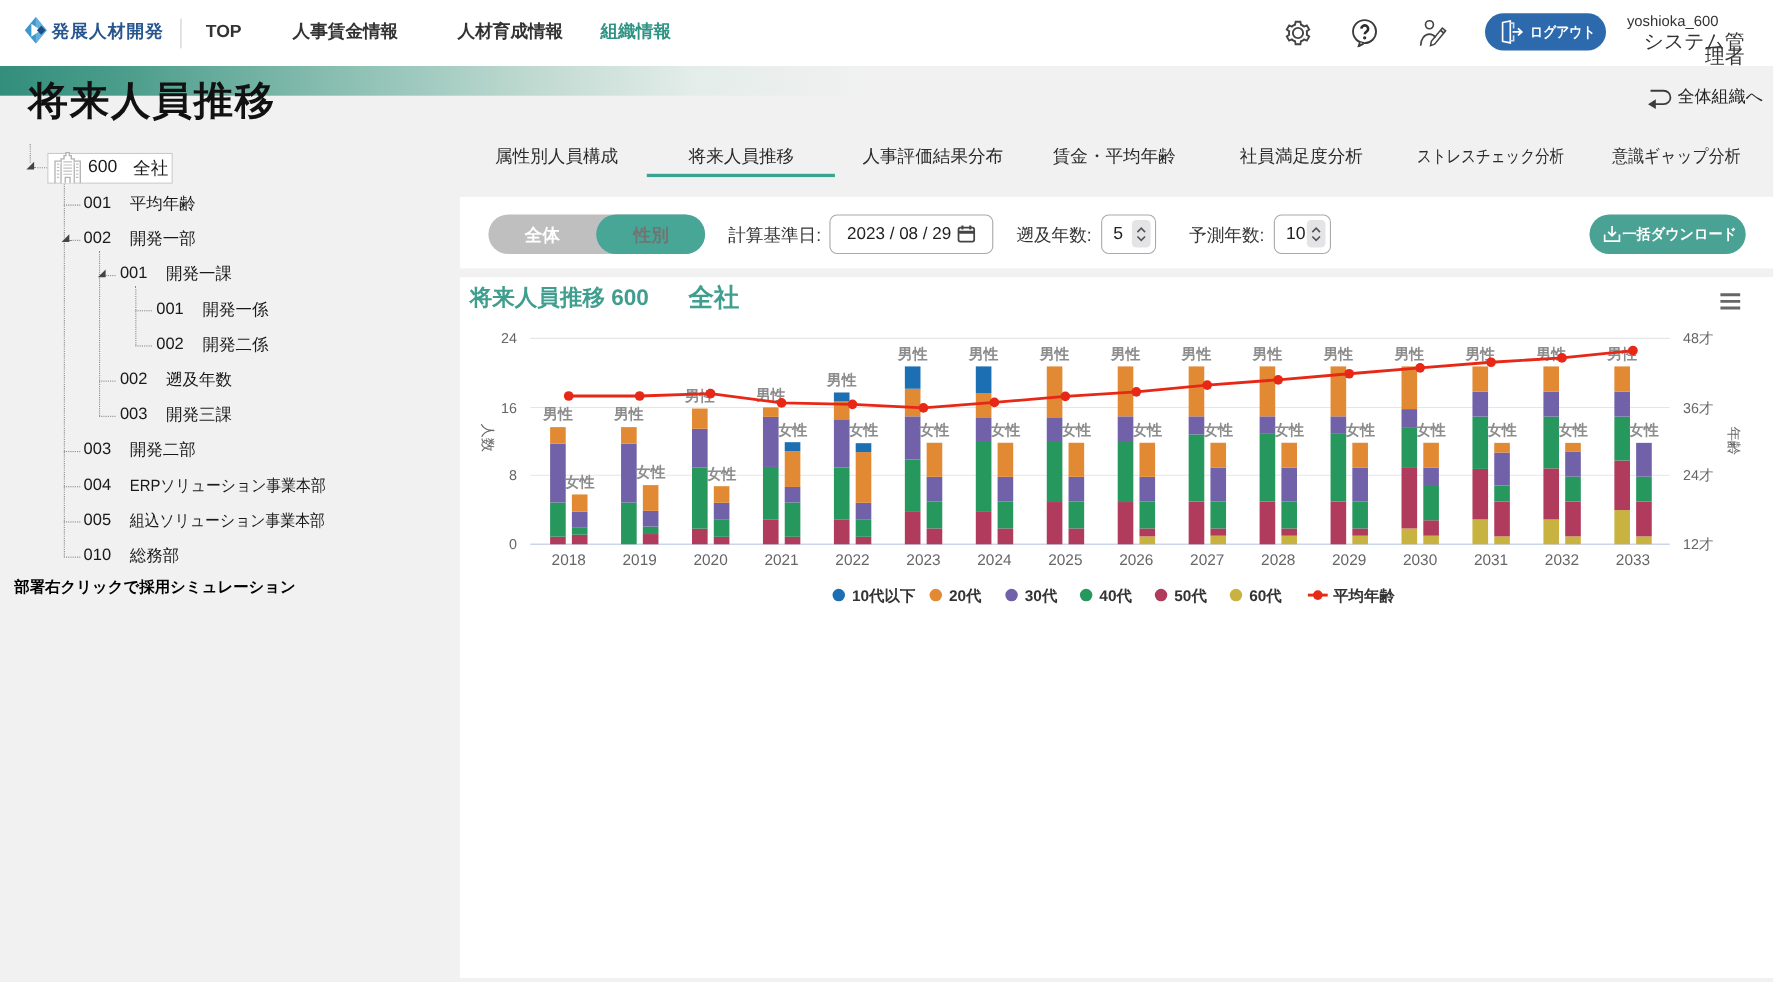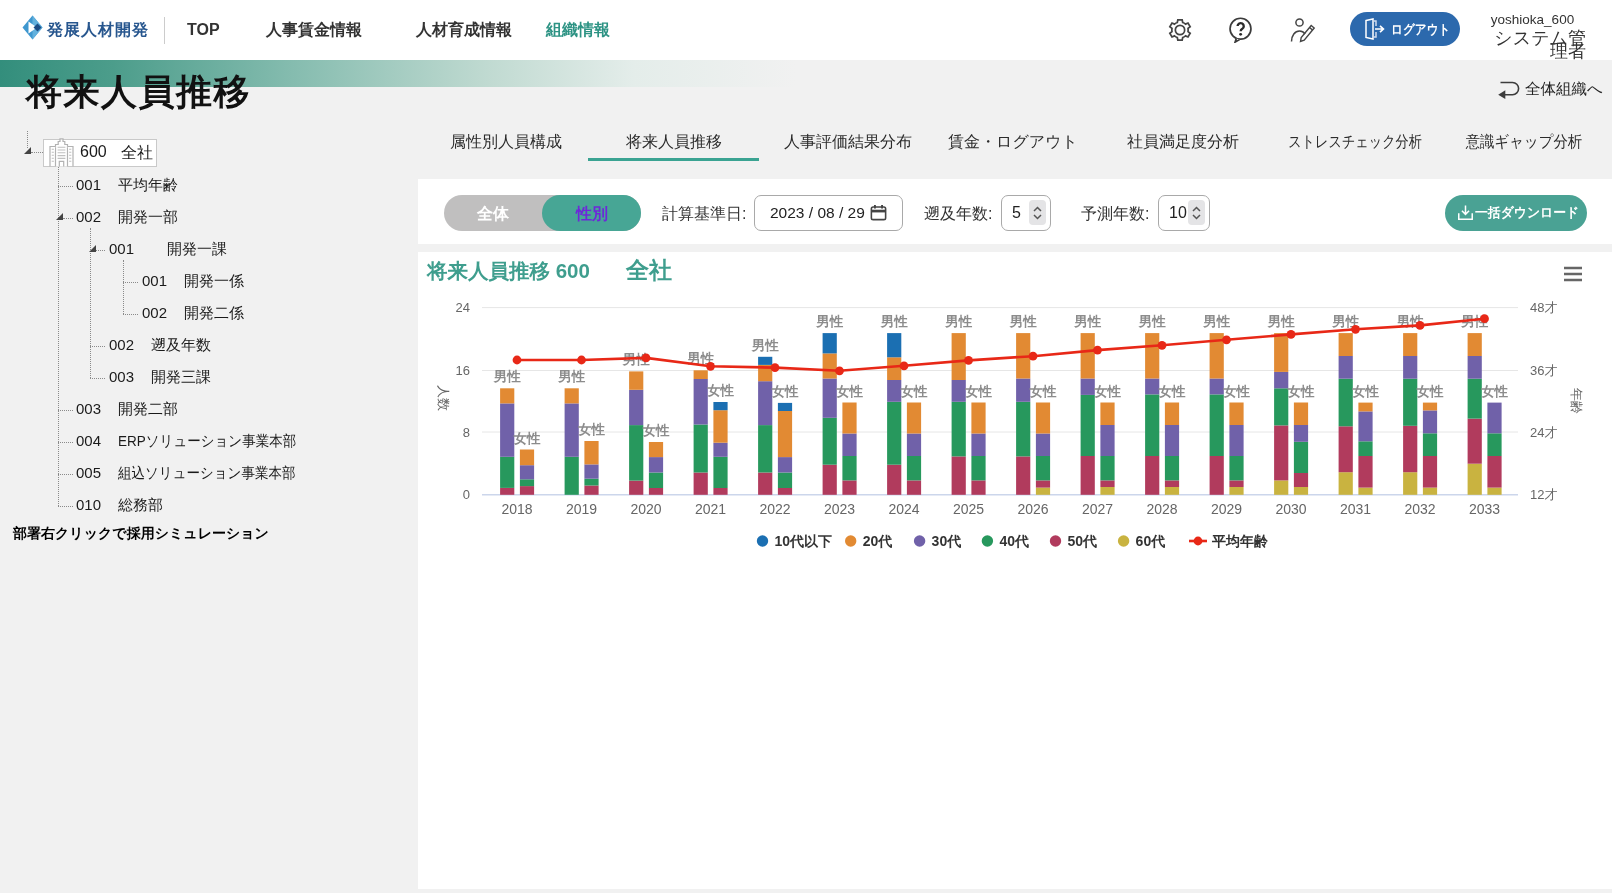--- a/index.html
+++ b/index.html
@@ -40,21 +40,21 @@
         <path d="M13.5 25.5 L14.2 21.5 L24.2 9.5 L27.2 12 L17.2 24.2 L13.5 25.5z" stroke-width="1.4"></path>
         <path d="M22.5 11.5 L25.5 14"></path>
       </svg></div>
 <div class="abs" style="left:1350px;top:12px;width:110px;height:34px;border-radius:17px;background:#2c69ad"></div>
 <div class="abs" style="left:1362px;top:17px"><svg width="24" height="24" viewBox="0 0 24 24" fill="none" stroke="#fff" stroke-width="1.5">
         <path d="M4 3.5 L11 2 V22 L4 20.5 Z" fill="none"></path>
         <path d="M11 4 H14 V9 M14 15 V20 H11" stroke="#cfdcef"></path>
         <path d="M13 12 H21 M18 8.8 L21.4 12 L18 15.2" stroke="#fff" stroke-width="1.7"></path>
       </svg></div>
 <div class="abs" style="left:1391px;top:22.5px;font-size:13.5px;line-height:13.5px;font-weight:bold;color:#fff;transform:scaleX(0.86);transform-origin:0 0">ログアウト</div>
-<div class="abs" style="left:1479px;top:13px;width:107px;font-size:13.5px;line-height:13.5px;color:#333;text-align:center">yoshioka_600</div>
+<div class="abs" style="left:1479px;top:13px;width:107px;font-size:13.5px;line-height:13.5px;color:#333;text-align:left">yoshioka_600</div>
 <div class="abs" style="left:1479px;top:32px;width:107px;font-size:18px;line-height:12.5px;color:#333;text-align:right">システム管理者</div>
 
 <div class="abs" style="left:0;top:60px;width:1624px;height:27px;background:linear-gradient(90deg,#338e7c 0%,#4c9d8b 7%,#85bcaf 18%,#c0dad1 30%,#e4edea 39%,#f1f1f1 49%)"></div>
 <div class="abs" style="left:26px;top:74px;font-family:'Liberation Serif',serif;font-size:36px;font-weight:bold;color:#111;letter-spacing:1.5px;line-height:36px">将来人員推移</div>
 <div class="abs" style="left:1496px;top:78px"><svg width="26" height="21" viewBox="0 0 26 21" fill="none" stroke="#3c3c3c" stroke-width="1.6">
         <path d="M4.5 4.5 H16.5 a6.1 6.1 0 0 1 0 12.2 H7"></path>
         <path d="M9.3 12.2 L2.2 16.8 L9.3 21 Z" fill="#3c3c3c" stroke="none"></path>
       </svg></div>
 <div class="abs" style="left:1525px;top:81px;font-size:15.5px;line-height:16px;color:#222">全体組織へ</div>
 
@@ -94,21 +94,21 @@
         </g>
         <path d="M12.3 29.5 v-5.2 h4.4 v5.2"></path>
       </svg></div>
 <div class="tn" style="left:80px;top:143px;font-size:16px">600</div>
 <div class="tn" style="left:121px;top:143px;font-size:16px">全社</div>
 <div class="tn" style="left:76px;top:175.5px;font-size:15px">001</div>
 <div class="tn" style="left:118px;top:175.5px;font-size:15px">平均年齢</div>
 <div class="tn" style="left:76px;top:207.5px;font-size:15px">002</div>
 <div class="tn" style="left:118px;top:207.5px;font-size:15px">開発一部</div>
 <div class="tn" style="left:109px;top:239.5px;font-size:15px">001</div>
-<div class="tn" style="left:167px;top:239.5px;font-size:15px">開発一課</div>
+<div class="tn" style="left:151px;top:239.5px;font-size:15px">開発一課</div>
 <div class="tn" style="left:142px;top:271.5px;font-size:15px">001</div>
 <div class="tn" style="left:184px;top:271.5px;font-size:15px">開発一係</div>
 <div class="tn" style="left:142px;top:303.5px;font-size:15px">002</div>
 <div class="tn" style="left:184px;top:303.5px;font-size:15px">開発二係</div>
 <div class="tn" style="left:109px;top:335.5px;font-size:15px">002</div>
 <div class="tn" style="left:151px;top:335.5px;font-size:15px">遡及年数</div>
 <div class="tn" style="left:109px;top:367.5px;font-size:15px">003</div>
 <div class="tn" style="left:151px;top:367.5px;font-size:15px">開発三課</div>
 <div class="tn" style="left:76px;top:399.5px;font-size:15px">003</div>
 <div class="tn" style="left:118px;top:399.5px;font-size:15px">開発二部</div>
@@ -116,31 +116,31 @@
 <div class="tn" style="left:118px;top:431.5px;font-size:15px;transform:scaleX(0.9);transform-origin:0 0">ERPソリューション事業本部</div>
 <div class="tn" style="left:76px;top:463.5px;font-size:15px">005</div>
 <div class="tn" style="left:118px;top:463.5px;font-size:15px;transform:scaleX(0.9);transform-origin:0 0">組込ソリューション事業本部</div>
 <div class="tn" style="left:76px;top:495.5px;font-size:15px">010</div>
 <div class="tn" style="left:118px;top:495.5px;font-size:15px">総務部</div>
 <div class="abs" style="left:13px;top:526px;font-size:14px;line-height:15px;font-weight:bold;color:#000000">部署右クリックで採用シミュレーション</div>
 
 <div class="abs" style="left:506px;top:132px;transform:translateX(-50%);font-size:16px;color:#2b2b2b;white-space:nowrap">属性別人員構成</div>
 <div class="abs" style="left:674px;top:132px;transform:translateX(-50%);font-size:16px;color:#2b2b2b;white-space:nowrap">将来人員推移</div>
 <div class="abs" style="left:848px;top:132px;transform:translateX(-50%);font-size:16px;color:#2b2b2b;white-space:nowrap">人事評価結果分布</div>
-<div class="abs" style="left:1013px;top:132px;transform:translateX(-50%);font-size:16px;color:#2b2b2b;white-space:nowrap">賃金・ログアウト</div>
+<div class="abs" style="left:1013px;top:132px;transform:translateX(-50%);font-size:16px;color:#2b2b2b;white-space:nowrap">賃金・平均年齢</div>
 <div class="abs" style="left:1183px;top:132px;transform:translateX(-50%);font-size:16px;color:#2b2b2b;white-space:nowrap">社員満足度分析</div>
 <div class="abs" style="left:1355px;top:132px;transform:translateX(-50%) scaleX(0.82);font-size:16px;color:#2b2b2b;white-space:nowrap">ストレスチェック分析</div>
 <div class="abs" style="left:1524px;top:132px;transform:translateX(-50%) scaleX(0.9);font-size:16px;color:#2b2b2b;white-space:nowrap">意識ギャップ分析</div>
 <div class="abs" style="left:588px;top:158px;width:171px;height:3px;background:#3aa392"></div>
 
 <div class="abs" style="left:418px;top:179px;width:1206px;height:65px;background:#fff"></div>
 <div class="abs" style="left:444px;top:195px;width:197px;height:36px;border-radius:18px;background:#c0bfbf"></div>
 <div class="abs" style="left:542px;top:195px;width:99px;height:36px;border-radius:18px;background:#47a695"></div>
 <div class="abs" style="left:493px;top:204px;transform:translateX(-50%);font-size:16px;font-weight:bold;color:#fff">全体</div>
-<div class="abs" style="left:592px;top:204px;transform:translateX(-50%);font-size:16px;font-weight:bold;color:#6d28d9">性別</div>
+<div class="abs" style="left:592px;top:204px;transform:translateX(-50%);font-size:16px;font-weight:bold;color:#737373">性別</div>
 <div class="abs" style="left:662px;top:204px;font-size:16px;color:#333">計算基準日:</div>
 <div class="abs" style="left:754px;top:195px;width:149px;height:36px;border:1.5px solid #a9a9a9;border-radius:7px;background:#fff"></div>
 <div class="abs" style="left:770px;top:205px;font-size:15.5px;line-height:16px;color:#222">2023 / 08 / 29</div>
 <div class="abs" style="left:869px;top:203px"><svg width="19" height="19" viewBox="0 0 24 24" fill="none" stroke="#444" stroke-width="2">
         <rect x="3" y="5" width="18" height="16" rx="2.2"></rect>
         <path d="M3 10.2 H21" stroke-width="3.4"></path>
         <path d="M7.5 2.5 V7 M16.5 2.5 V7" stroke-width="2.4"></path>
       </svg></div>
 <div class="abs" style="left:924px;top:204px;font-size:16px;color:#333">遡及年数:</div>
 <div class="abs" style="left:1001px;top:195px;width:50px;height:36px;border:1.5px solid #a9a9a9;border-radius:7px;background:#fff"></div>

